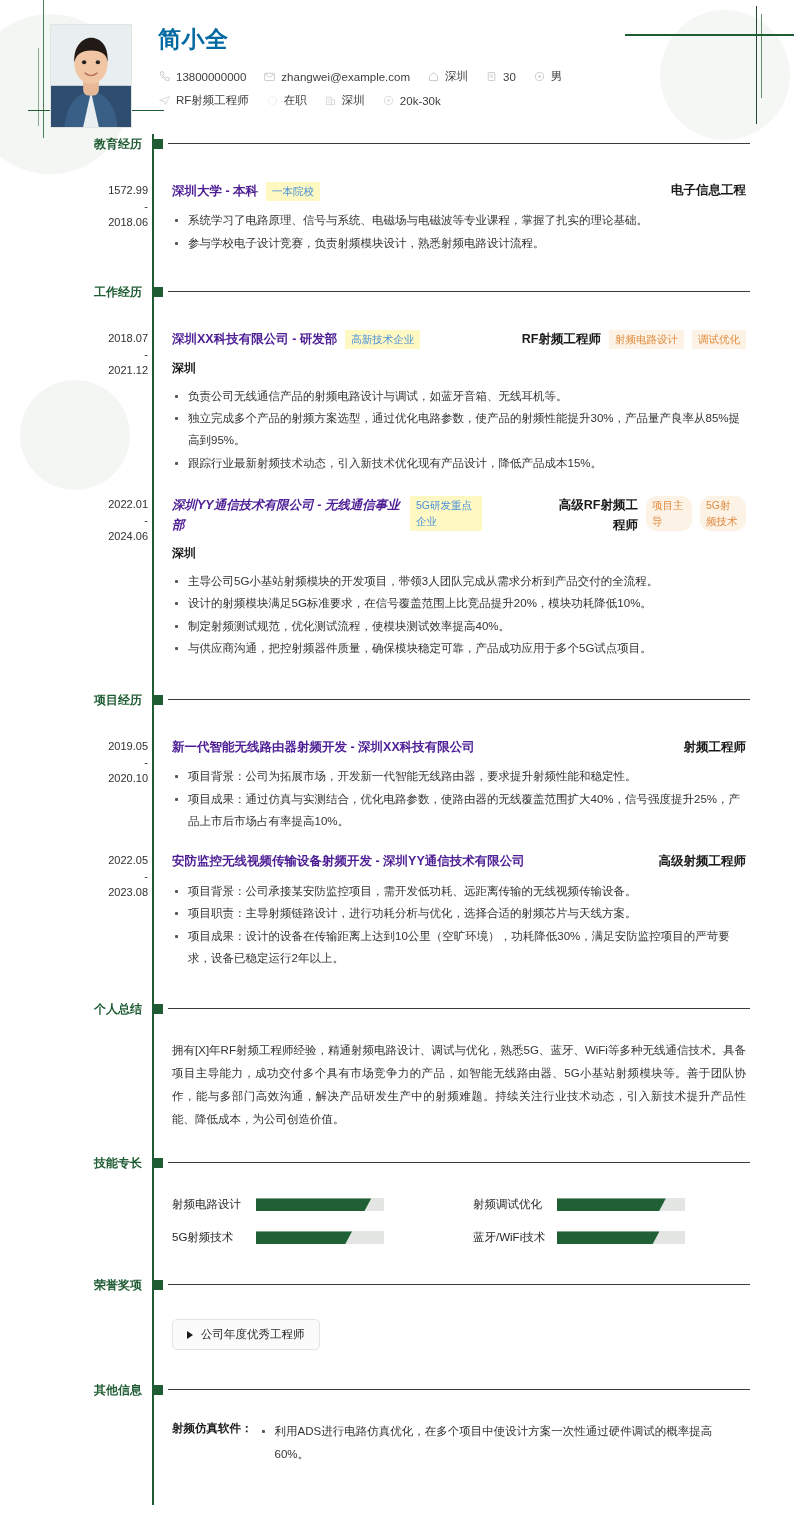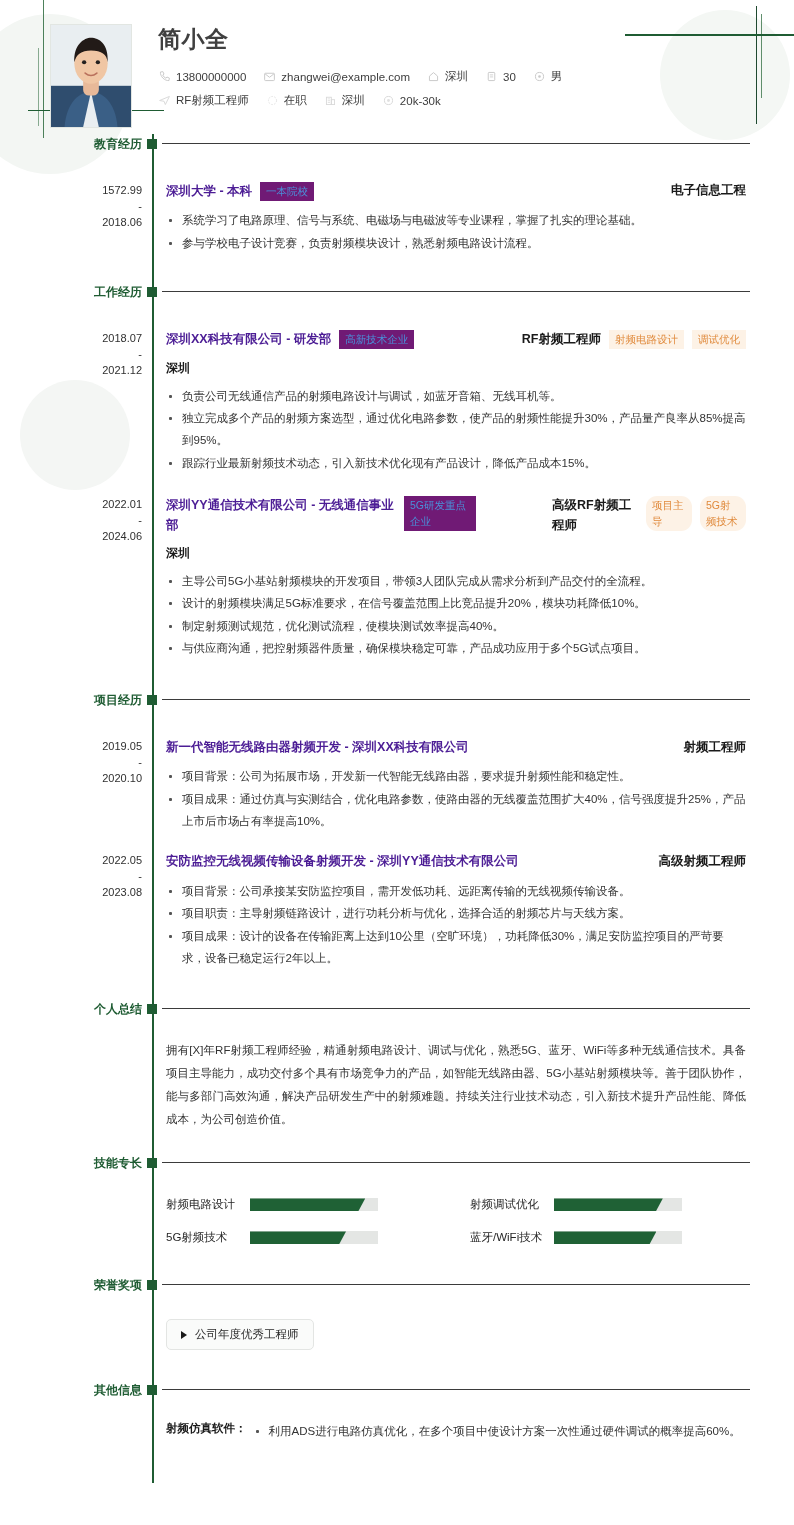--- a/index.html
+++ b/index.html
@@ -28,34 +28,34 @@
 
   
   .header { position: relative; padding: 22px 20px 0 0; display: flex; align-items: flex-start; }
   .photo-wrap { margin-left: 50px; margin-top: 2px; flex: 0 0 auto; }
   .photo {
     width: 82px; height: 104px; border: 1px solid #e2e6e2; background: #cfd8dd;
     position: relative; overflow: hidden;
   }
   .photo svg { display: block; width: 100%; height: 100%; }
   .head-info { margin-left: 26px; padding-top: 2px; }
-  .name { font-size: 23px; font-weight: bold; color: #404040; letter-spacing: .5px; }
+  .name { font-size: 23px; font-weight: bold; color: #0369a1; letter-spacing: .5px; }
   .meta-row { margin-top: 14px; display: flex; flex-wrap: wrap; align-items: center;
      font-size: 11.5px; color: #3d3d3d; }
   .meta-row.second { margin-top: 9px; }
   .meta-item { display: inline-flex; align-items: center; margin-right: 17px; white-space: nowrap; }
   .meta-item .ico { width: 13px; height: 13px; margin-right: 5px; opacity: .45; flex: 0 0 auto; }
   .meta-item .ico svg { display: block; width: 13px; height: 13px; }
 
   
   .body-wrap { position: relative; padding-bottom: 40px; }
   .timeline-line {
     position: absolute; left: 152px; top: 0; bottom: 0; width: 1.5px; background: #1f5c33;
   }
-  .section { position: relative; }
+  .section { position: relative; padding-left: 6px; }
   .sec-head { position: relative; height: 26px; }
   .sec-label {
     position: absolute; right: 652px; top: 2px; width: 120px; text-align: right;
     font-size: 12px; font-weight: bold; color: #1f5c33; white-space: nowrap;
   }
   .sec-marker {
     position: absolute; left: 147px; top: 5px; width: 10px; height: 10px; background: #1f5c33;
   }
   .sec-rule {
     position: absolute; left: 162px; right: 44px; top: 9px; height: 1px; background: #3b3b3b;
@@ -72,21 +72,21 @@
   .entry-title-row { display: flex; align-items: flex-start; justify-content: space-between; gap: 8px; }
   .entry-left { display: flex; align-items: flex-start; flex-wrap: nowrap; gap: 8px; min-width: 0; }
   .entry-title { font-size: 12.5px; font-weight: bold; color: #4c1d95; line-height: 1.55; }
   .entry-right { display: flex; align-items: flex-start; gap: 8px; flex: 0 0 auto; }
   .entry-role { font-size: 12.5px; font-weight: bold; color: #1a1a1a; line-height: 1.55; }
   .entry-major { font-size: 12.5px; font-weight: bold; color: #1a1a1a; white-space: nowrap; }
   .entry-city { font-size: 12px; font-weight: bold; color: #1a1a1a; margin-top: 10px; }
 
   .tag { font-size: 10.5px; line-height: 1.45; padding: 2px 6px; white-space: normal;
      display: inline-block; }
-  .tag-blue { color: #4a90d9; background: #701a75; }
+  .tag-blue { color: #4a90d9; background: #fef9c3; }
   .tag-orange { color: #e08a3c; background: #fdf2e6; }
   .tag-w1 { max-width: 72px; }
   .tag-w2 { max-width: 46px; border-radius: 11px; }
 
   ul.bullets { list-style: none; margin-top: 8px; }
   ul.bullets li {
     position: relative; padding-left: 16px; font-size: 11.5px; line-height: 1.95; color: #333;
   }
   ul.bullets li::before {
     content: ""; position: absolute; left: 3px; top: 10px; width: 3px; height: 3px;
@@ -312,25 +312,25 @@
       </div>
 
       <div class="entry" style="margin-top:22px;">
         <div class="date">
           <span>2022.01</span>
           <span class="dash">-</span>
           <span>2024.06</span>
         </div>
         <div class="entry-title-row">
           <div class="entry-left">
-            <span class="entry-title" style="max-width:230px;display:inline-block;">深圳YY通信技术有限公司 - 无线通信事业部</span>
+            <span class="entry-title" style="max-width:230px;display:inline-block;font-style:italic;">深圳YY通信技术有限公司 - 无线通信事业部</span>
             <span class="tag tag-blue tag-w1">5G研发重点企业</span>
           </div>
           <div class="entry-right">
-            <span class="entry-role" style="max-width:86px;display:inline-block;">高级RF射频工程师</span>
+            <span class="entry-role" style="max-width:86px;display:inline-block;text-align:right;">高级RF射频工程师</span>
             <span class="tag tag-orange tag-w2">项目主导</span>
             <span class="tag tag-orange tag-w2">5G射频技术</span>
           </div>
         </div>
         <div class="entry-city">深圳</div>
         <ul class="bullets">
           <li>主导公司5G小基站射频模块的开发项目，带领3人团队完成从需求分析到产品交付的全流程。</li>
           <li>设计的射频模块满足5G标准要求，在信号覆盖范围上比竞品提升20%，模块功耗降低10%。</li>
           <li>制定射频测试规范，优化测试流程，使模块测试效率提高40%。</li>
           <li>与供应商沟通，把控射频器件质量，确保模块稳定可靠，产品成功应用于多个5G试点项目。</li>

